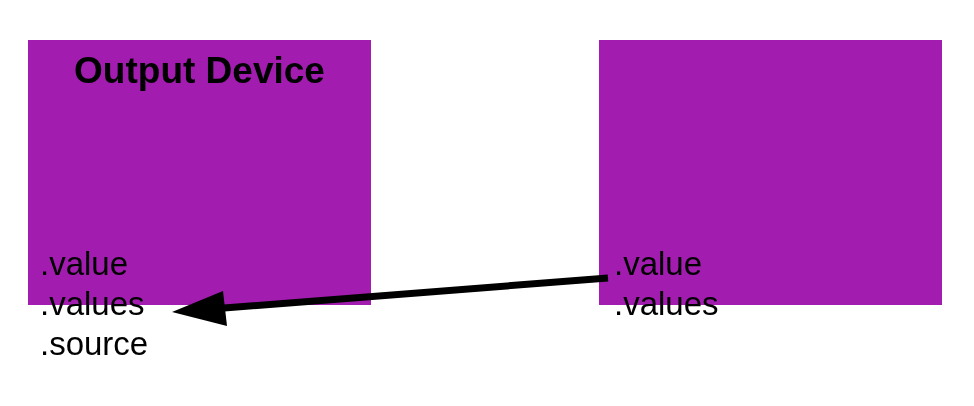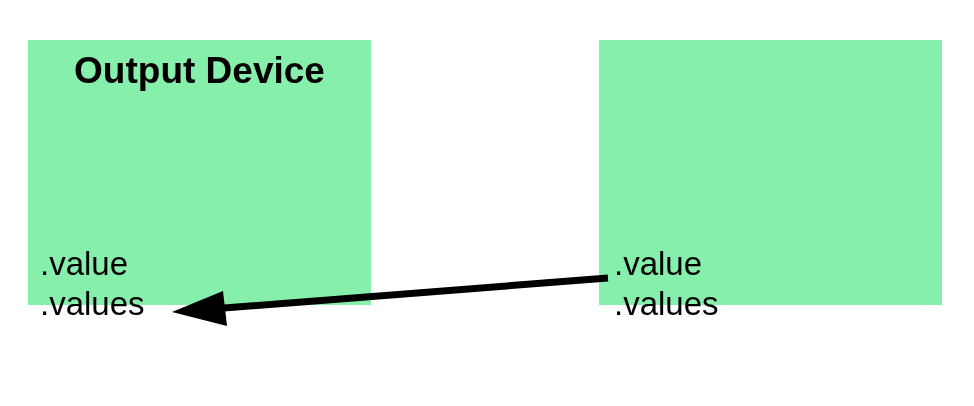--- a/index.html
+++ b/index.html
@@ -14,21 +14,21 @@
     background: #ffffff;
     overflow: hidden;
     font-family: "Liberation Sans", sans-serif;
     color: #000000;
   }
   .device-box {
     position: absolute;
     top: 40px;
     width: 343px;
     height: 265px;
-    background: #86efac;
+    background: #a21caf;
   }
   .device-box.output { left: 28px; }
   .device-box.input  { left: 599px; }
   .box-title {
     margin: 0;
     padding-top: 9px;
     text-align: center;
     font-size: 37px;
     font-weight: bold;
     line-height: 1.2;
@@ -60,20 +60,21 @@
 </head>
 <body>
 
 <div class="canvas">
 
   <div class="device-box output">
     <div class="box-title">Output Device</div>
     <div class="prop-list">
       <div class="prop-line">.value</div>
       <div class="prop-line">.values</div>
+      <div class="prop-line">.source</div>
     </div>
   </div>
 
   <div class="device-box input">
     <div class="prop-list">
       <div class="prop-line">.value</div>
       <div class="prop-line">.values</div>
     </div>
   </div>
 

